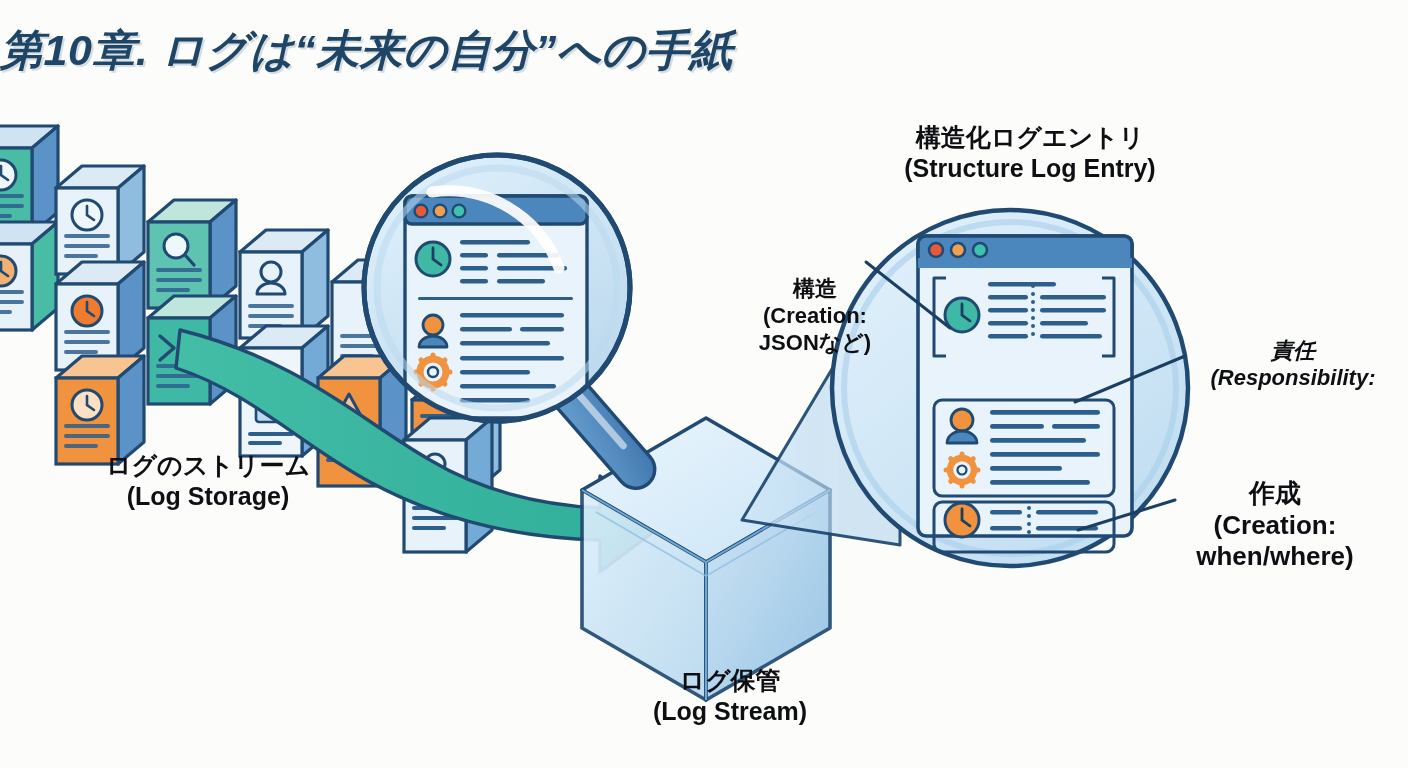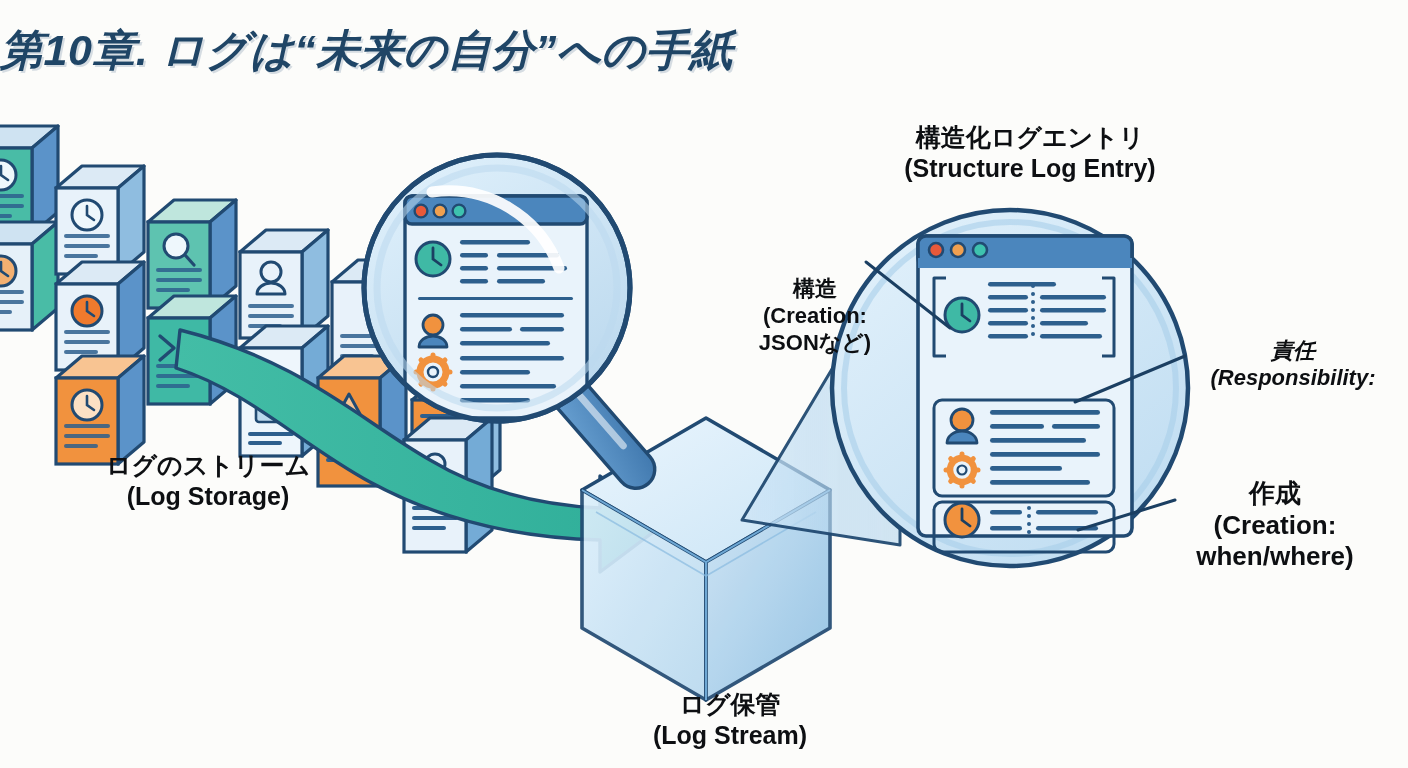--- a/index.html
+++ b/index.html
@@ -19,21 +19,21 @@
     text-shadow:2px 2px 0 rgba(140,160,180,.35);
     white-space:nowrap;
     font-style:italic;
   }
 
   .lbl{position:absolute;text-align:center;color:#0d0f12;font-weight:bold;line-height:1.22;}
   .lbl .jp{display:block;}
   .lbl .en{display:block;}
 
   #lbl-stream{left:78px;top:450px;width:260px;font-size:25px;}
-  #lbl-storage{left:580px;top:665px;width:300px;font-size:25px;margin-top:24px;}
+  #lbl-storage{left:580px;top:665px;width:300px;font-size:25px;}
   #lbl-entry{left:855px;top:122px;width:350px;font-size:25px;}
   #lbl-structure{left:720px;top:228px;width:190px;font-size:22px;margin-top:48px;}
   #lbl-resp{left:1178px;top:338px;width:230px;font-size:22px;font-style:italic;}
   #lbl-creation{left:1160px;top:478px;width:230px;font-size:26px;}
 </style>
 </head>
 <body>
 
 <div id="stage">
 

